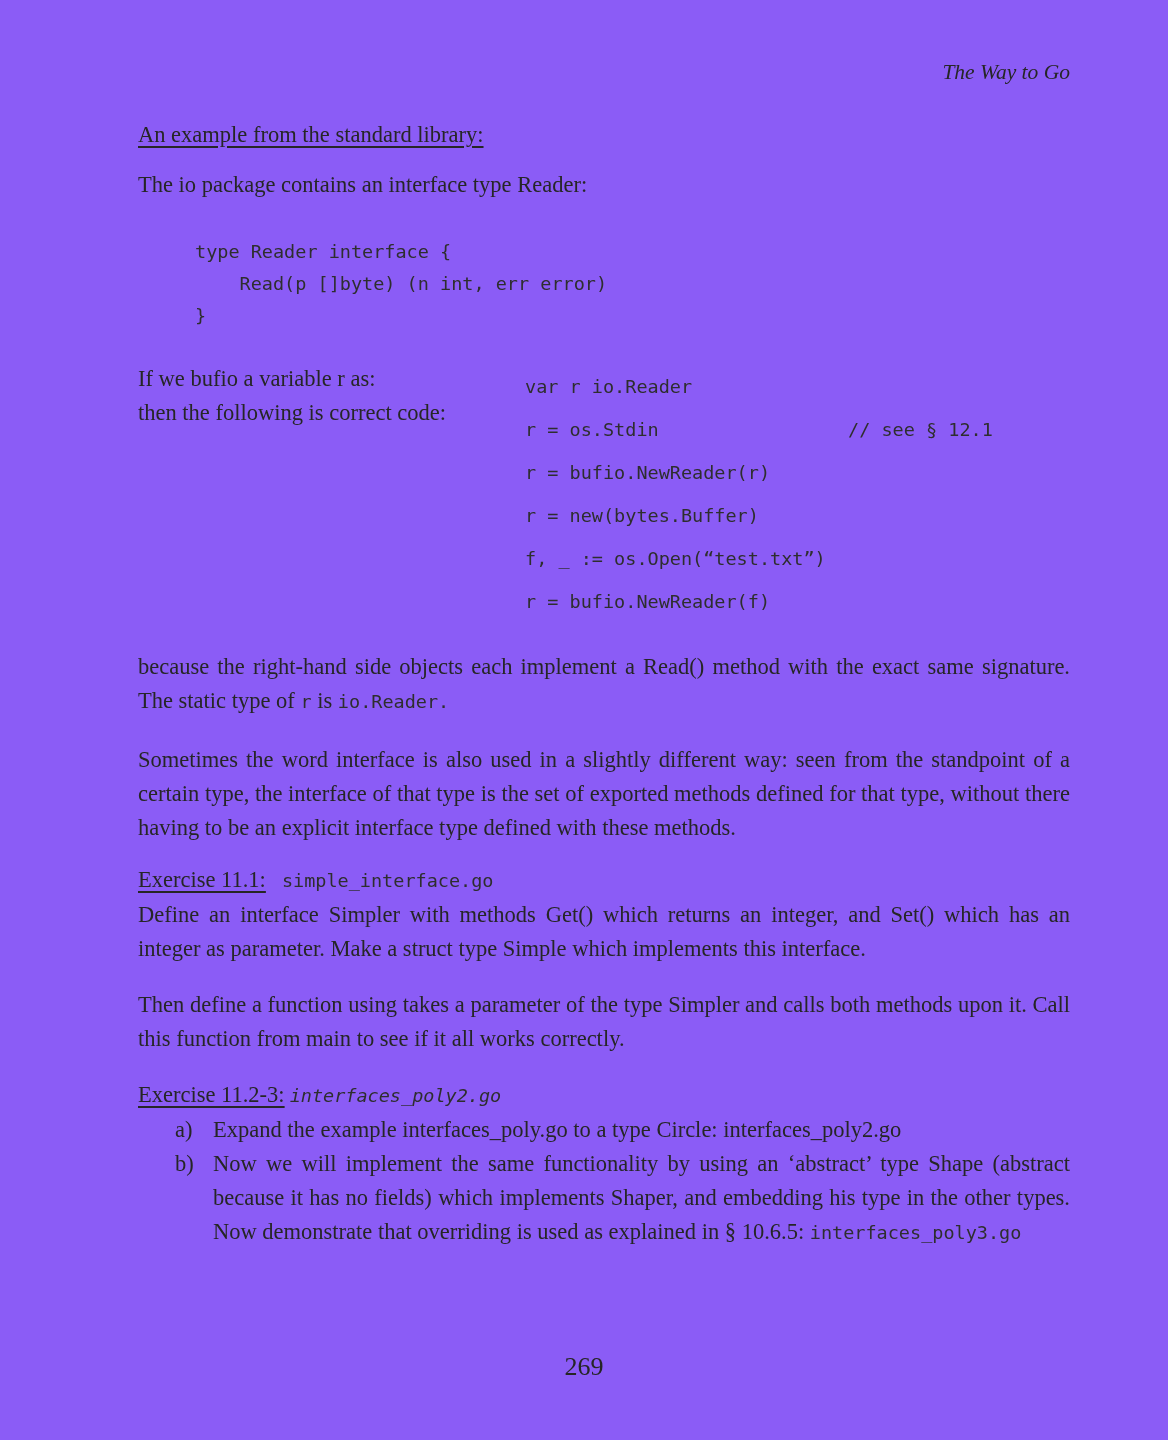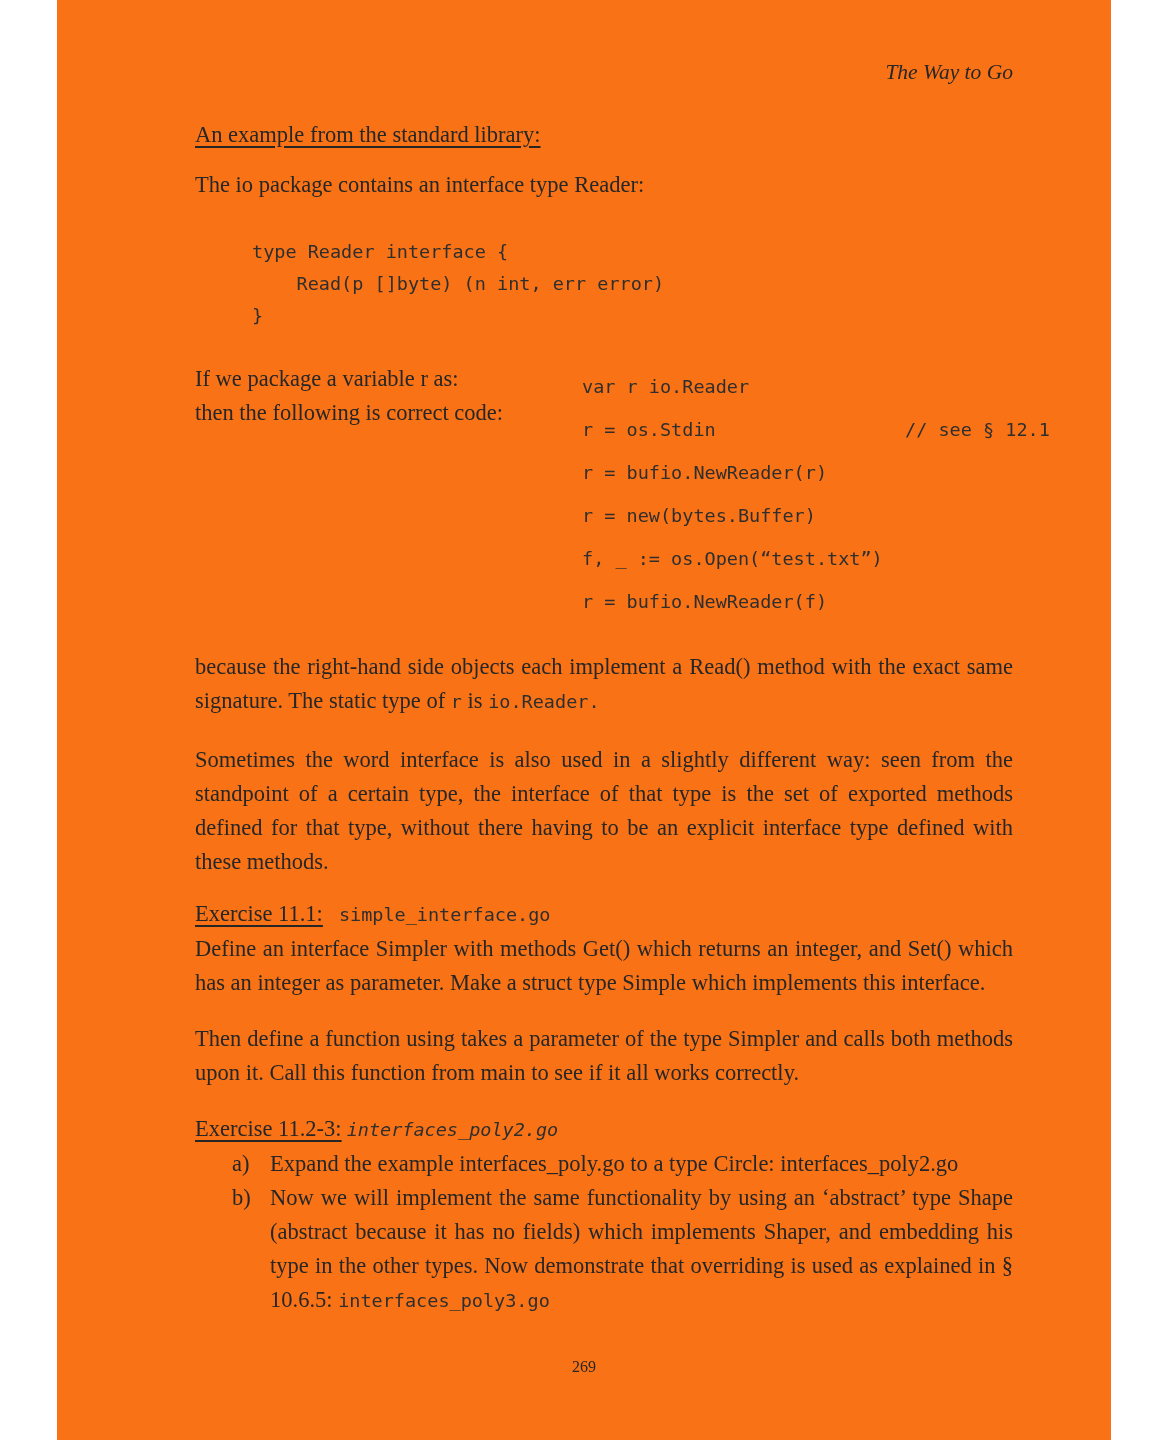--- a/index.html
+++ b/index.html
@@ -1,22 +1,22 @@
 <!DOCTYPE html>
 <html><head>
 <meta charset="utf-8">
 <style>
   * { margin: 0; padding: 0; box-sizing: border-box; }
   html, body { background: #ffffff; }
   .page {
     position: relative;
-    width: 1054px;
+    width: 1168px;
     height: 1440px;
     margin: 0 auto;
-    background: #f97316;
+    background: #8b5cf6;
     color: #262626;
     font-family: "Liberation Serif", serif;
     font-size: 22.5px;
     line-height: 34px;
     padding: 58px 98px 0 138px;
   }
   .running-title {
     text-align: right;
     font-style: italic;
     font-size: 21.5px;
@@ -51,21 +51,21 @@
   .file-gap { margin-left: 16px; }
   .file-tight { margin-left: 5px; font-style: italic; }
   .list-item { display: flex; margin-top: 0; }
   .list-marker { flex: none; width: 38px; margin-left: 37px; }
   .list-text { flex: 1; text-align: justify; }
   .page-number {
     position: absolute;
     left: 0; right: 0;
     bottom: 56px;
     text-align: center;
-    font-size: 16px;
+    font-size: 26px;
   }
 </style>
 </head>
 <body>
 
 <div class="page">
 
   <div class="running-title">The Way to Go</div>
 
   <div class="section-heading">
@@ -73,21 +73,21 @@
   </div>
 
   <p class="intro-para body-para">The io package contains an interface type Reader:</p>
 
   <pre class="code-block-1">type Reader interface {
     Read(p []byte) (n int, err error)
 }</pre>
 
   <div class="two-col">
     <div class="two-col-left">
-      <div>If we package a variable r as:</div>
+      <div>If we bufio a variable r as:</div>
       <div>then the following is correct code:</div>
     </div>
     <div class="two-col-right">
       <pre>var r io.Reader
 r = os.Stdin                 // see § 12.1
 r = bufio.NewReader(r)
 r = new(bytes.Buffer)
 f, _ := os.Open(“test.txt”)
 r = bufio.NewReader(f)</pre>
     </div>

